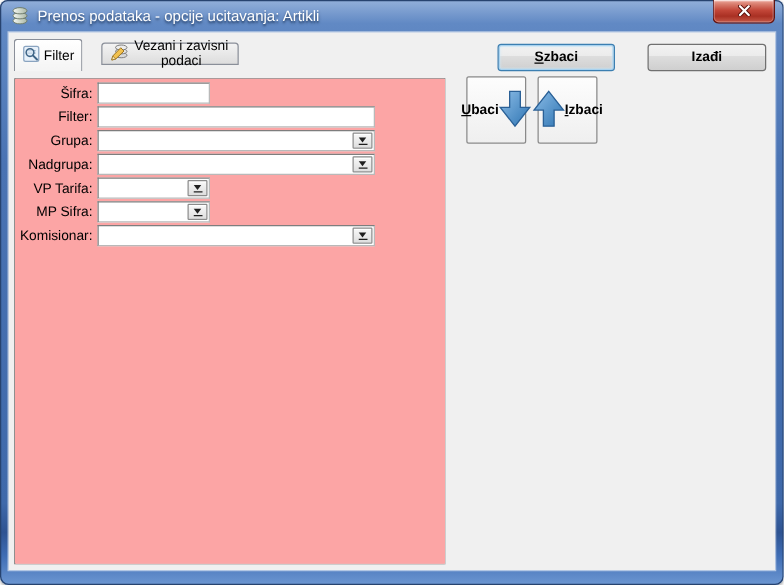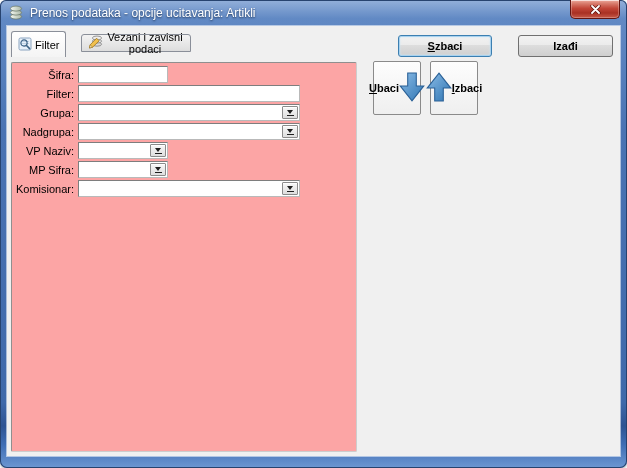--- a/index.html
+++ b/index.html
@@ -209,21 +209,21 @@
         <div class="combo w-wide">
           <span class="cvalue"></span>
           <span class="ddbtn">
               <span class="ddarrow"></span>
               <span class="ddline"></span>
             </span>
         </div>
       </div>
 
       <div class="frow" style="top:79px;">
-        <label class="flabel">VP Naziv:</label>
+        <label class="flabel">VP Tarifa:</label>
         <div class="combo w-narrow">
           <span class="cvalue"></span>
           <span class="ddbtn">
               <span class="ddarrow"></span>
               <span class="ddline"></span>
             </span>
         </div>
       </div>
 
       <div class="frow" style="top:98px;">

